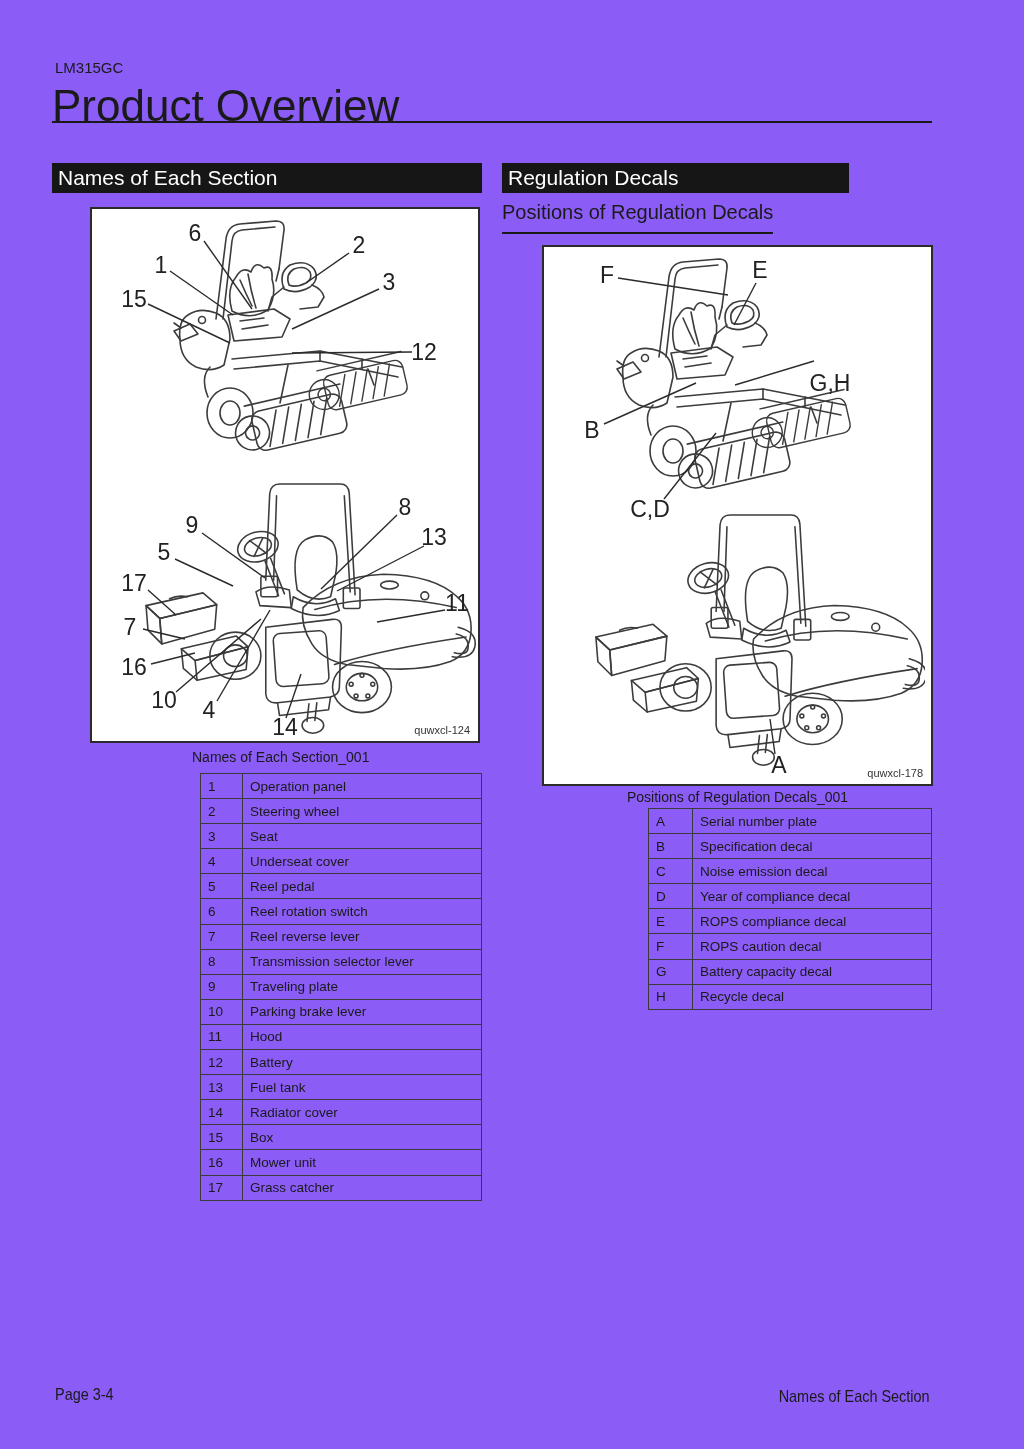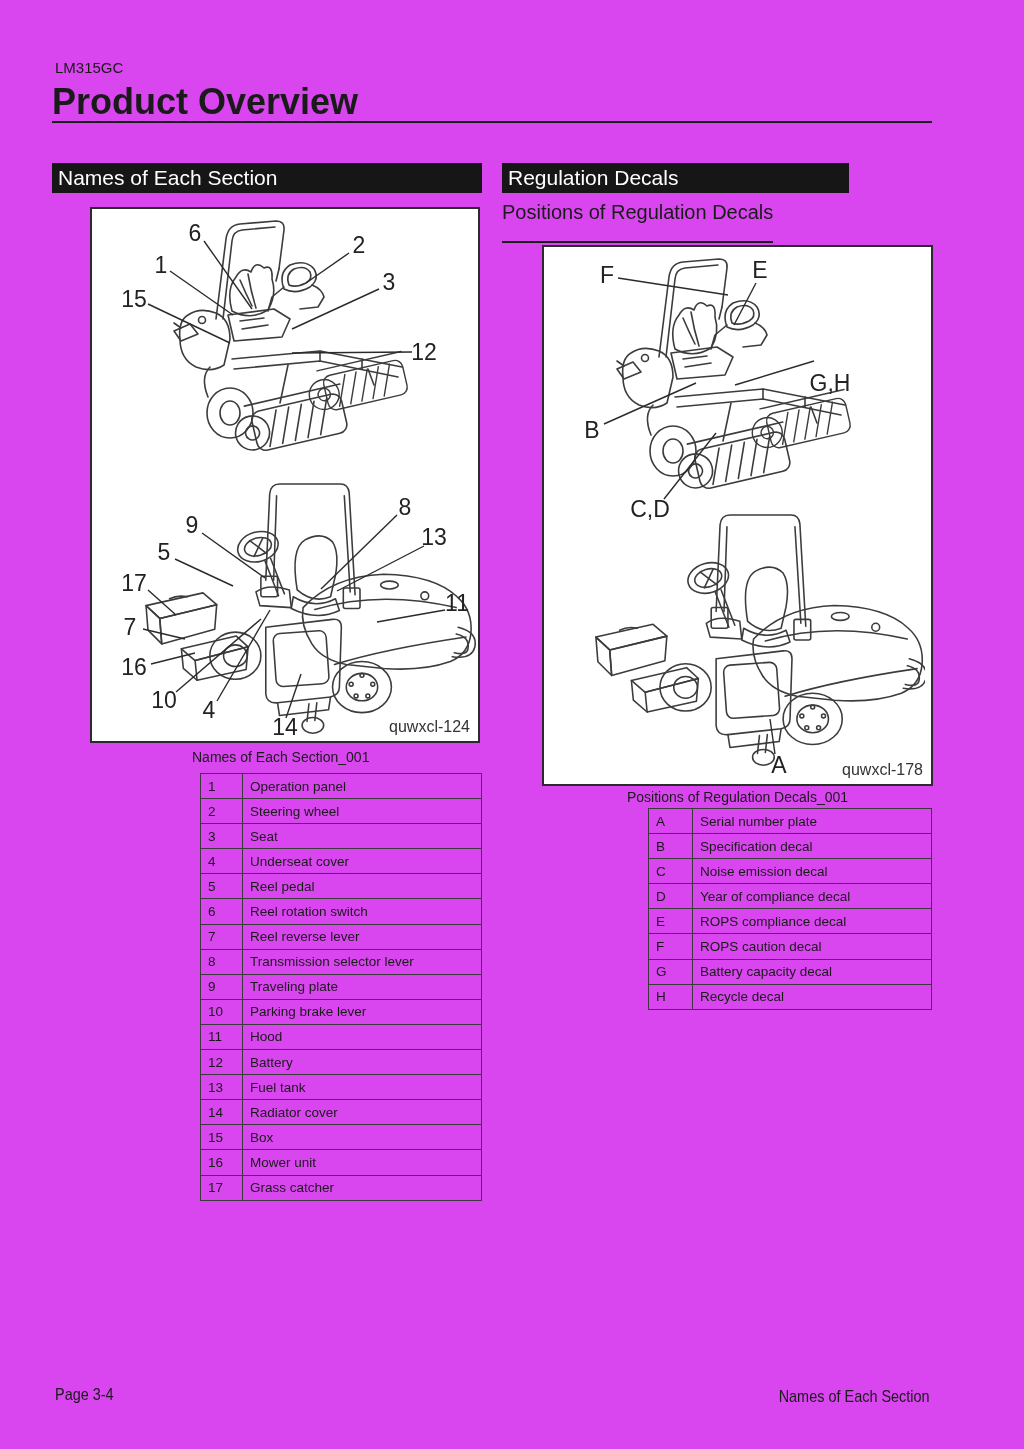--- a/index.html
+++ b/index.html
@@ -1,45 +1,45 @@
 <!DOCTYPE html>
 <html><head>
 <meta charset="utf-8">
 <style>
   html,body { margin:0; padding:0; background:#ffffff; }
   .page {
-    position:relative; width:1024px; height:1449px; background:#d946ef;
+    position:relative; width:1024px; height:1449px; background:#8b5cf6;
     font-family:"Liberation Sans", sans-serif; color:#1a1a1a; overflow:hidden;
   }
   .abs { position:absolute; }
 
   .model-code { left:55px; top:60px; font-size:15px; line-height:1.1; }
-  .page-title { left:52px; top:83px; font-size:36px; font-weight:700; line-height:1.05; letter-spacing:0; }
+  .page-title { left:52px; top:83px; font-size:44px; font-weight:400; line-height:1.05; letter-spacing:0; }
   .title-rule { left:52px; top:121px; width:880px; height:2px; background:#1a1a1a; }
 
   .section-bar {
     height:30px; background:#161616; color:#ffffff;
     font-size:21px; line-height:30px; padding-left:6px; box-sizing:border-box;
   }
   .bar-left  { left:52px;  top:163px; width:430px; }
   .bar-right { left:502px; top:163px; width:347px; }
 
   .subheading { left:502px; top:201px; font-size:20px; font-weight:400;
-    border-bottom:2px solid #1a1a1a; padding-bottom:17px; }
+    border-bottom:2px solid #1a1a1a; padding-bottom:8px; }
 
   .figure-box { border:2px solid #2b2b2b; background:#ffffff; box-sizing:border-box; }
   .fig-left  { left:90px;  top:207px; width:390px; height:536px; }
   .fig-right { left:542px; top:245px; width:391px; height:541px; }
   .figure-box svg.art { position:absolute; left:0; top:0; width:100%; height:100%; }
   .callout {
     position:absolute; transform:translate(-50%,-50%);
     font-size:23px; color:#222; white-space:nowrap; line-height:1;
   }
   .leader { stroke:#2b2b2b; stroke-width:1.4px; }
-  .fig-code { position:absolute; right:8px; bottom:5px; font-size:16px; color:#333;margin-top:36px; }
+  .fig-code { position:absolute; right:8px; bottom:5px; font-size:11px; color:#333;margin-top:36px; }
 
   .table-caption { font-size:14px; color:#1a1a1a; }
   .cap-left  { left:192px; top:749px; }
   .cap-right { left:627px; top:789px; }
 
   table.parts { position:absolute; border-collapse:collapse; table-layout:fixed; }
   table.parts td {
     border:1.4px solid #3a3a3a; font-size:13.5px; color:#1a1a1a;
     padding:0 4px 0 7px; height:24.1px; box-sizing:content-box;
     vertical-align:middle; overflow:hidden; white-space:nowrap;

